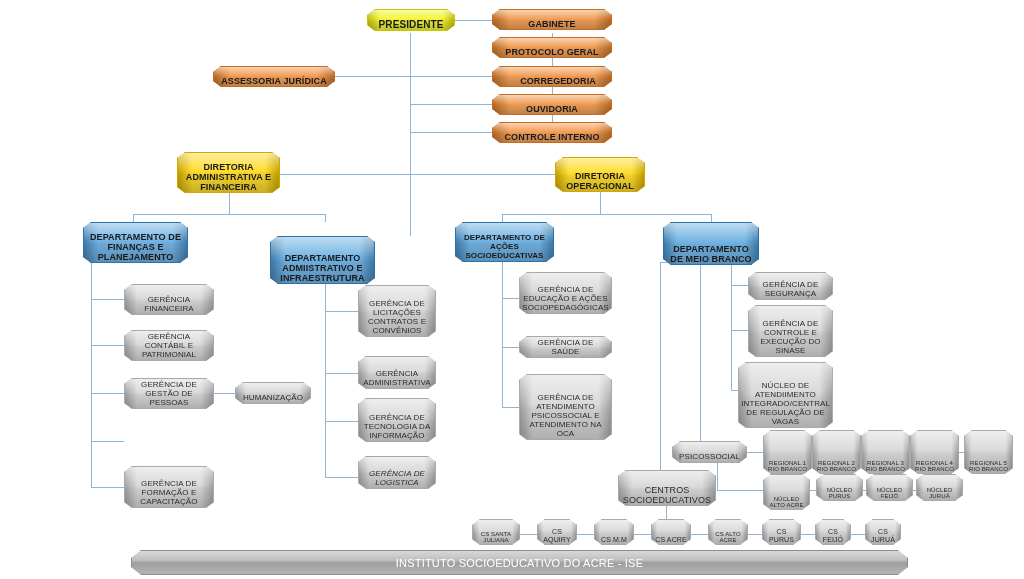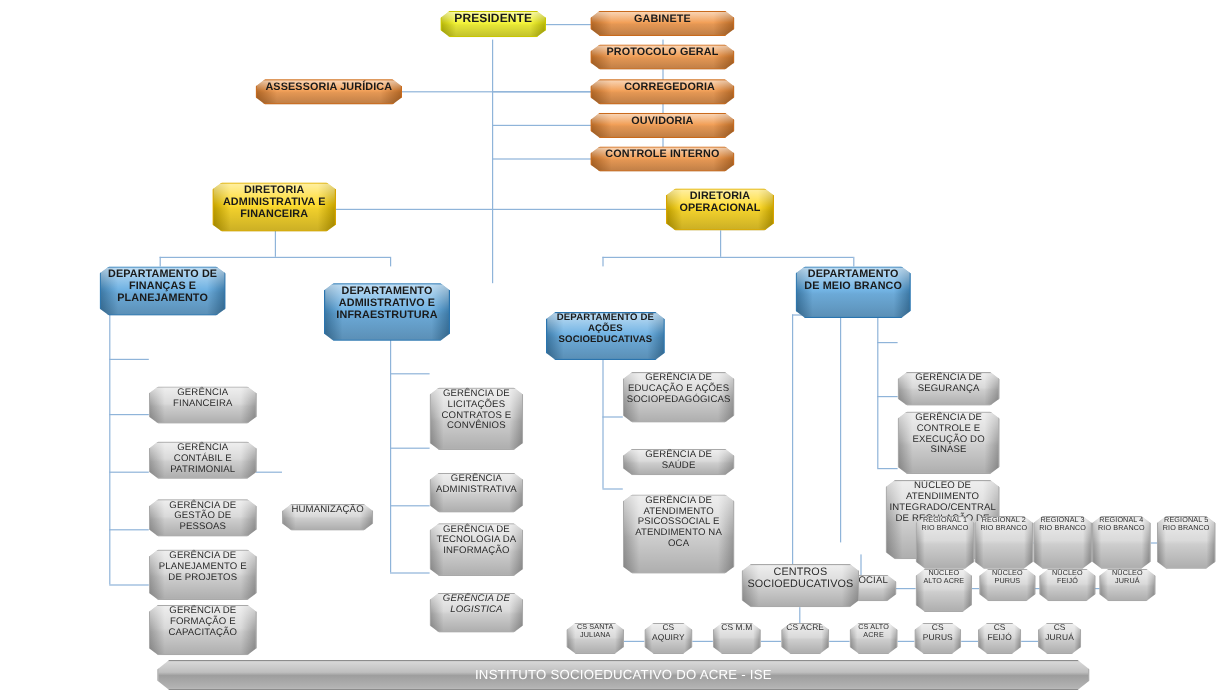--- a/index.html
+++ b/index.html
@@ -8,21 +8,21 @@
 
   
   .ln{position:absolute;background:#8fb4d9;}
   .lnh{height:1px;}
   .lnv{width:1px;}
 
   
   .node{
     position:absolute;
     box-sizing:border-box;
-    display:flex;align-items:flex-start;justify-content:center;
+    display:flex;align-items:flex-end;justify-content:center;
     text-align:center;
     color:#1a1a1a;
     line-height:1.12;
     letter-spacing:.1px;
     clip-path:polygon(8px 0,calc(100% - 8px) 0,100% 6px,100% calc(100% - 6px),calc(100% - 8px) 100%,8px 100%,0 calc(100% - 6px),0 6px);
     box-shadow:1px 1px 2px rgba(0,0,0,.33);
   }
   .node .tx{position:relative;z-index:3;padding:0 3px;}
   
   .node::before{
@@ -34,21 +34,21 @@
 
   
   .n-yellow{background:#f2f20d;border:1px solid #c9c700;font-weight:bold;}
   .n-gold{background:#ffd400;border:1px solid #d8a400;font-weight:bold;}
   .n-orange{background:#ef8b34;border:1px solid #c96a1c;font-weight:bold;}
   .n-blue{background:#53a3de;border:1px solid #2a74ae;font-weight:bold;}
   .n-gray{background:#d2d2d2;border:1px solid #a9a9a9;font-weight:normal;color:#2b2b2b;}
 
   .fs10{font-size:10px;}
   .fs9{font-size:9px;}
-  .fs8{font-size:8px;margin-top:38px;}
+  .fs8{font-size:8px;}
   .fs7{font-size:7px;}
   .fs6{font-size:6px;}
 
   
   #footer{
     position:absolute;left:131px;top:550px;width:775px;height:23px;
     background:linear-gradient(to bottom,#d8d8d8 0%,#bfbfbf 40%,#9e9e9e 52%,#b5b5b5 100%);
     border:1px solid #8c8c8c;
     clip-path:polygon(10px 0,calc(100% - 10px) 0,100% 8px,100% calc(100% - 8px),calc(100% - 10px) 100%,10px 100%,0 calc(100% - 8px),0 8px);
     display:flex;align-items:center;justify-content:center;
@@ -197,23 +197,20 @@
   </div>
   <div class="node n-gray fs8" style="left:124px;top:330px;width:90px;height:31px;">
     <span class="tx">GERÊNCIA CONTÁBIL E PATRIMONIAL</span>
   </div>
   <div class="node n-gray fs8" style="left:124px;top:378px;width:90px;height:31px;">
     <span class="tx">GERÊNCIA DE GESTÃO DE PESSOAS</span>
   </div>
   <div class="node n-gray fs8" style="left:235px;top:382px;width:76px;height:22px;">
     <span class="tx">HUMANIZAÇÃO</span>
   </div>
-  <div class="node n-gray fs8" style="left:124px;top:420px;width:90px;height:42px;">
-    <span class="tx">GERÊNCIA DE PLANEJAMENTO E DE PROJETOS</span>
-  </div>
   <div class="node n-gray fs8" style="left:124px;top:466px;width:90px;height:42px;">
     <span class="tx">GERÊNCIA DE FORMAÇÃO E CAPACITAÇÃO</span>
   </div>
 
   <div class="node n-gray fs8" style="left:358px;top:285px;width:78px;height:52px;">
     <span class="tx">GERÊNCIA DE LICITAÇÕES CONTRATOS E CONVÊNIOS</span>
   </div>
   <div class="node n-gray fs8" style="left:358px;top:356px;width:78px;height:33px;">
     <span class="tx">GERÊNCIA ADMINISTRATIVA</span>
   </div>

